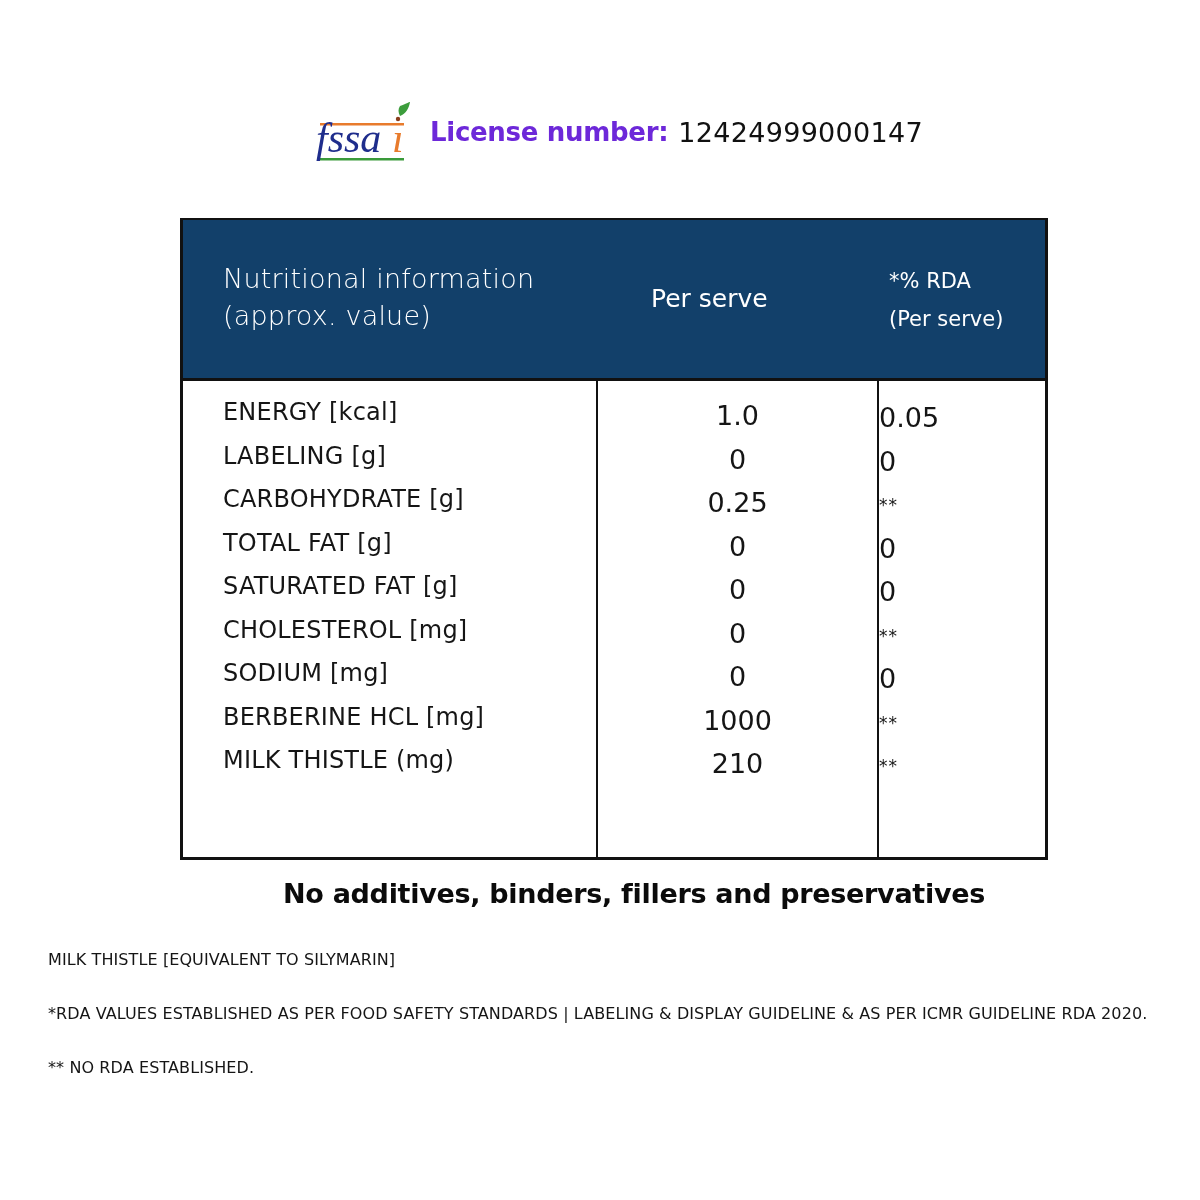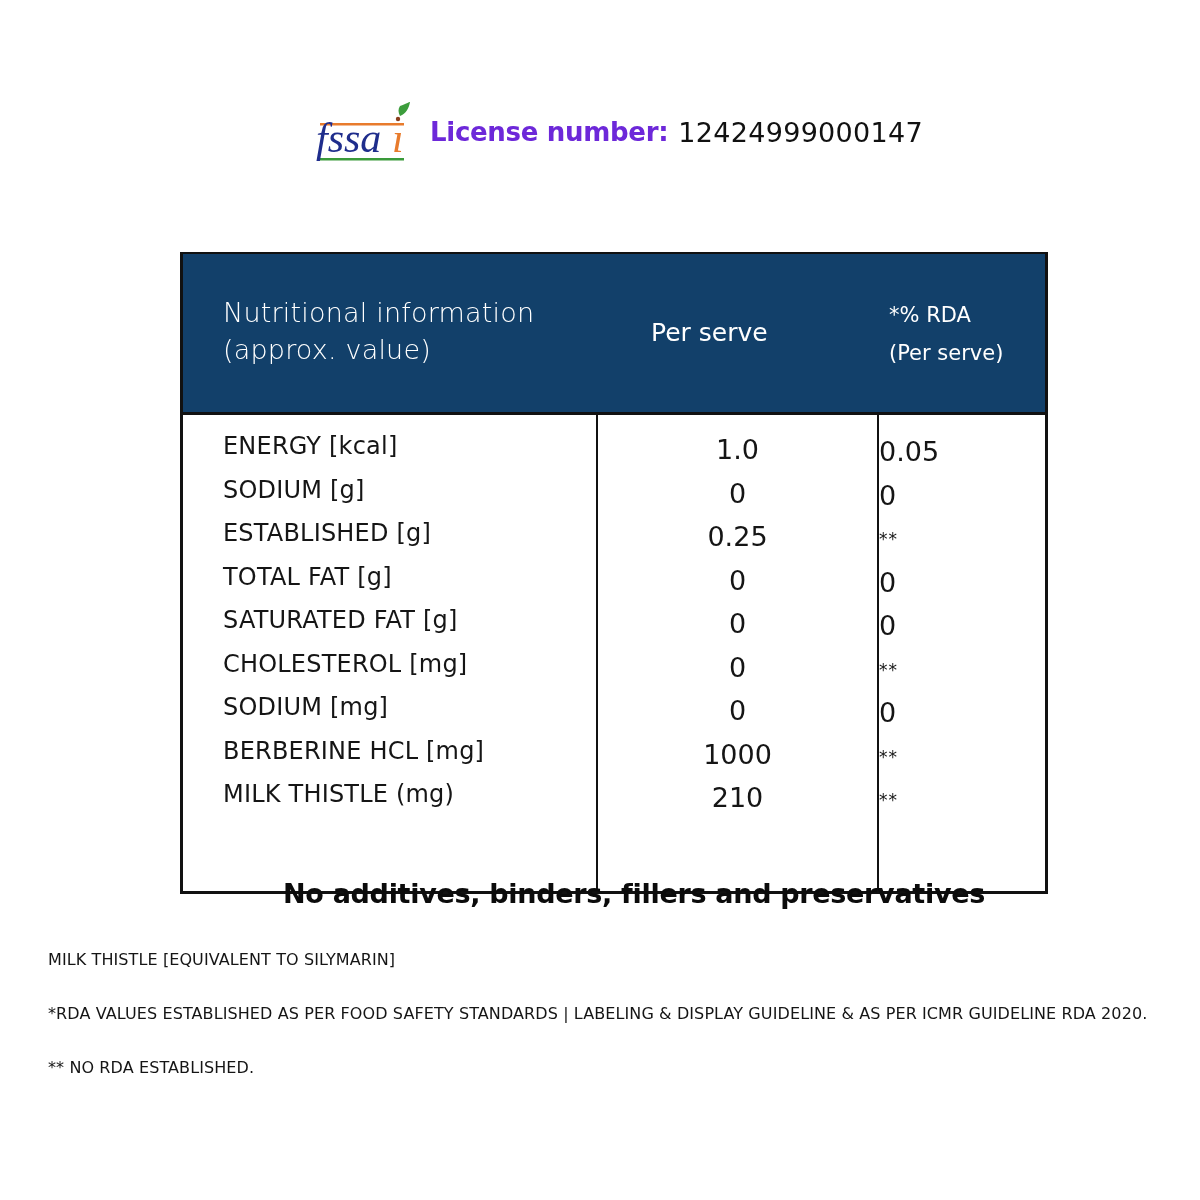--- a/index.html
+++ b/index.html
@@ -48,21 +48,20 @@
     }
 
     
     .nutri-table {
       position: absolute;
       left: 180px;
       top: 218px;
       width: 866px;
       height: 577px;
       box-sizing: border-box;
-      margin-top: 34px;
     }
     .table-top-line {
       position: absolute;
       left: 0;
       top: 0;
       width: 868px;
       height: 3px;
       background: #111;
     }
     .table-header {
@@ -236,26 +235,26 @@
   <div class="table-body">
     <div class="col-divider d1"></div>
     <div class="col-divider d2"></div>
     <div class="rows">
       <div class="row">
         <span class="cell-name">ENERGY [kcal]</span>
         <span class="cell-val">1.0</span>
         <span class="cell-rda">0.05</span>
       </div>
       <div class="row">
-        <span class="cell-name">SODIUM [g]</span>
-        <span class="cell-val">0</span>
-        <span class="cell-rda">0</span>
-      </div>
-      <div class="row">
-        <span class="cell-name">ESTABLISHED [g]</span>
+        <span class="cell-name">LABELING [g]</span>
+        <span class="cell-val">0</span>
+        <span class="cell-rda">0</span>
+      </div>
+      <div class="row">
+        <span class="cell-name">CARBOHYDRATE [g]</span>
         <span class="cell-val">0.25</span>
         <span class="cell-rda stars">**</span>
       </div>
       <div class="row">
         <span class="cell-name">TOTAL FAT [g]</span>
         <span class="cell-val">0</span>
         <span class="cell-rda">0</span>
       </div>
       <div class="row">
         <span class="cell-name">SATURATED FAT [g]</span>

